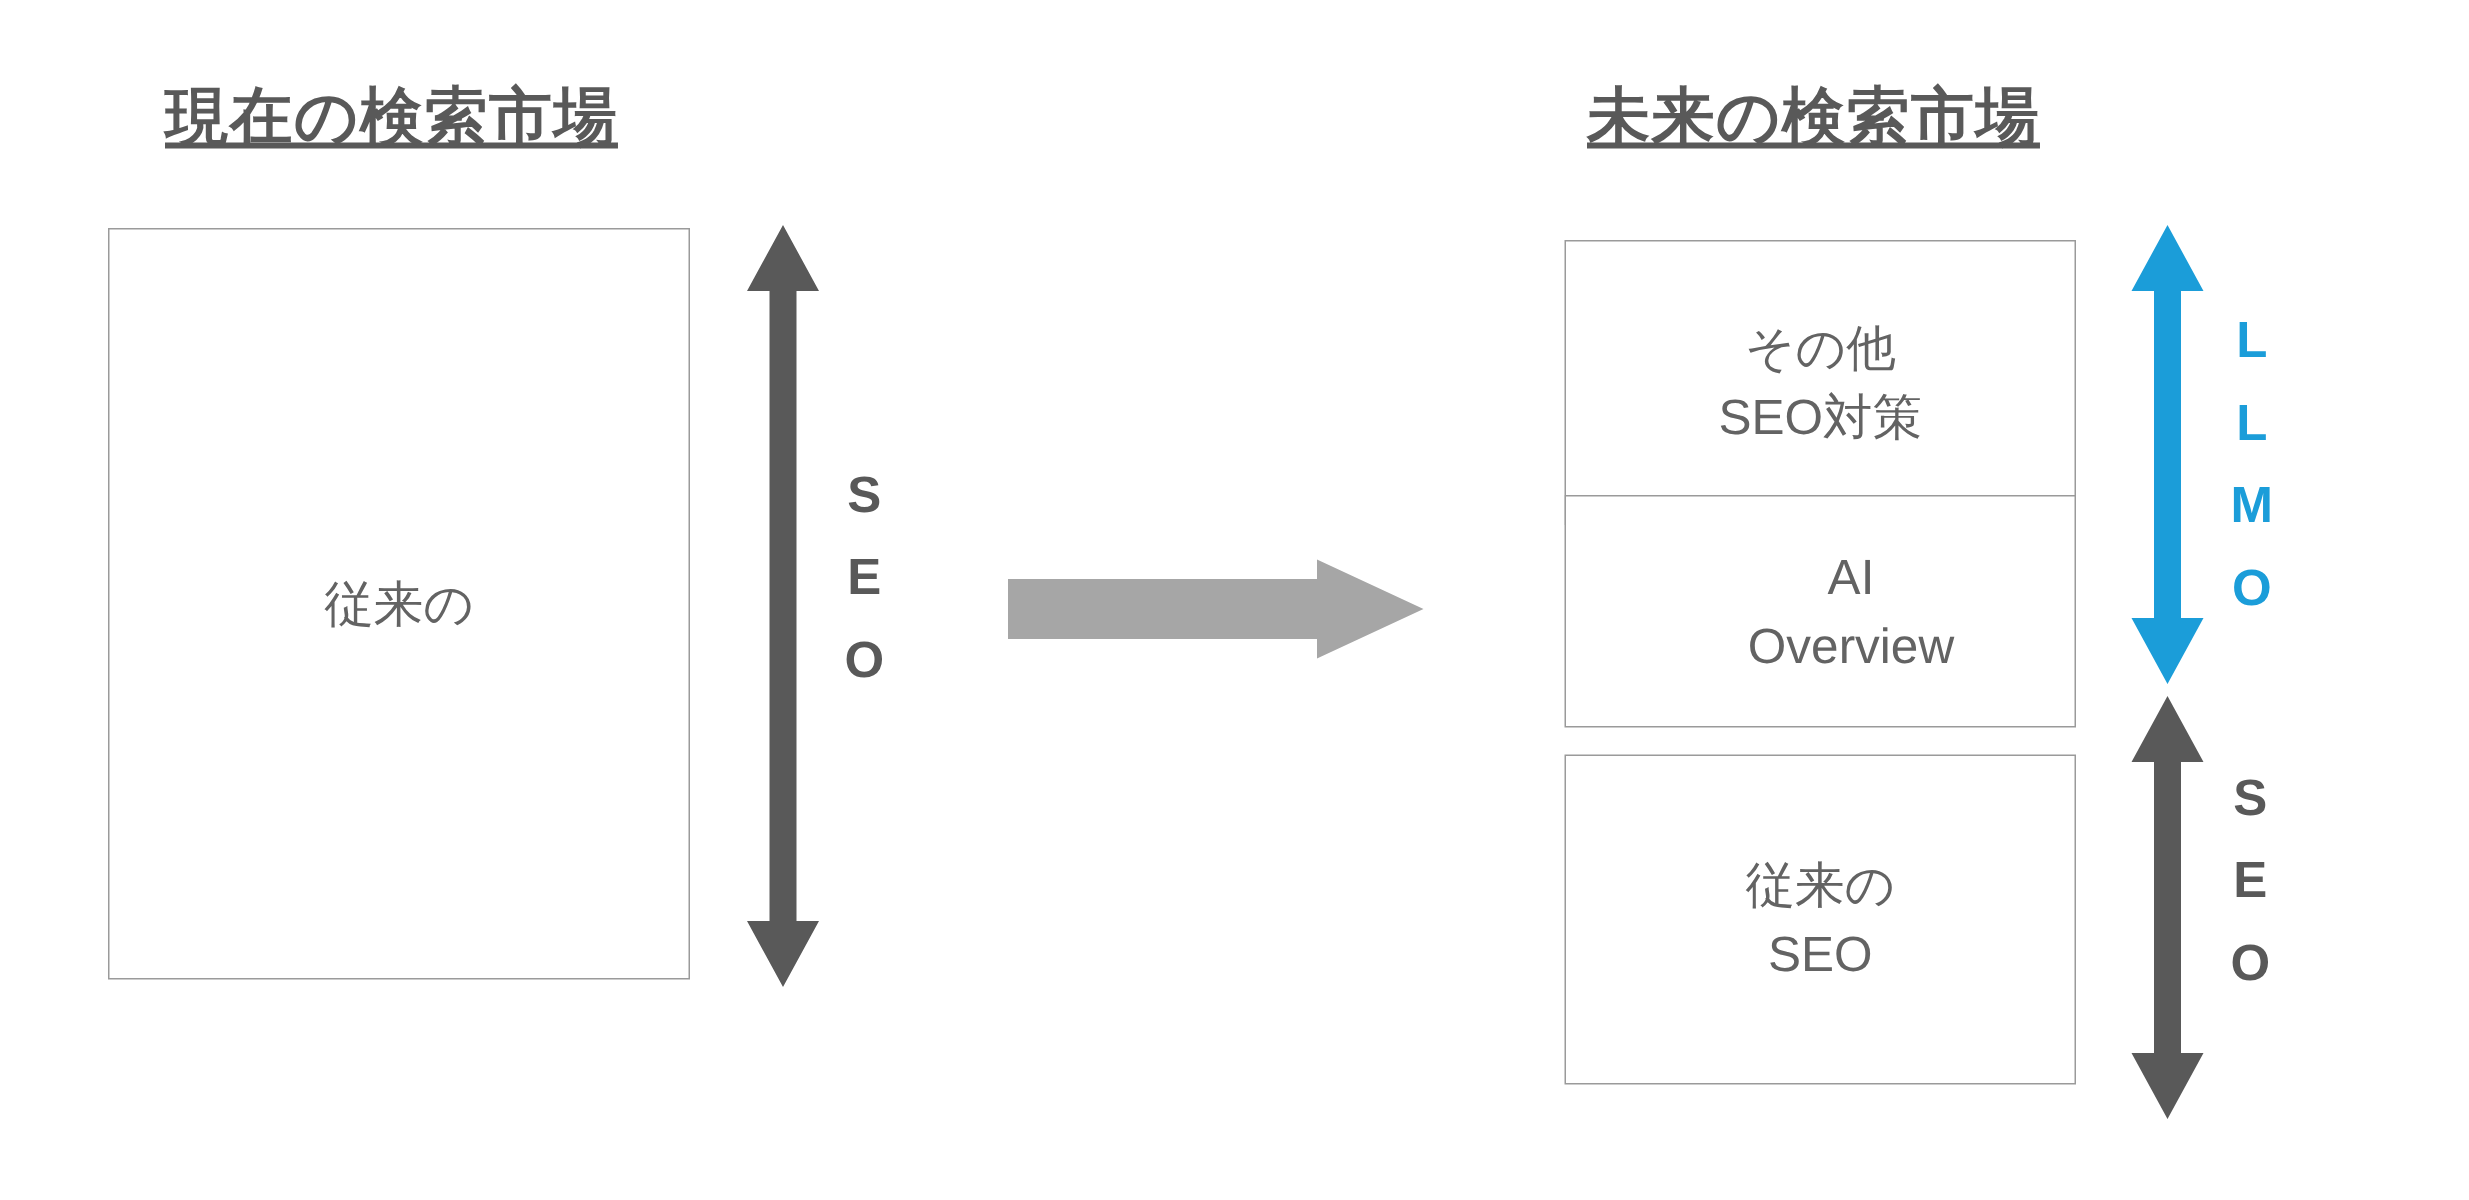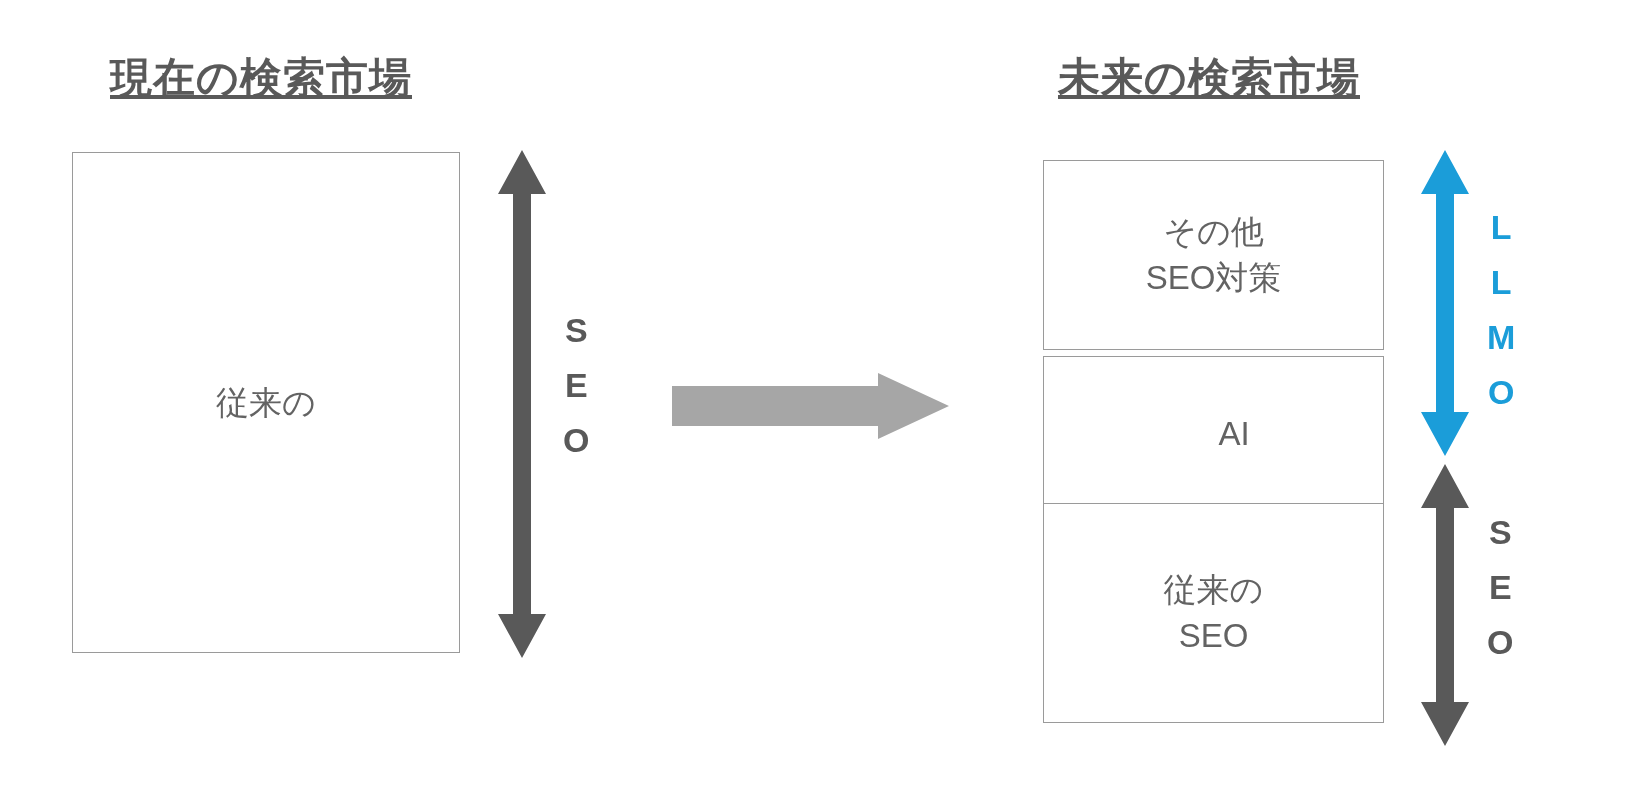--- a/index.html
+++ b/index.html
@@ -60,21 +60,21 @@
 
   
   #box-other-ai {
     left: 1043px;
     top: 160px;
     width: 341px;
     height: 190px;
   }
   #box-ai-overview {
     left: 1043px;
-    top: 356px;
+    top: 330px;
     width: 341px;
     height: 155px;
     padding-left: 41px;
   }
   #box-traditional-seo {
     left: 1043px;
     top: 503px;
     width: 341px;
     height: 220px;
   }
@@ -143,20 +143,21 @@
 
   <div id="title-future" class="panel-title">未来の検索市場</div>
 
   <div id="box-other-ai" class="market-box">
     <div class="box-line">その他</div>
     <div class="box-line">SEO対策</div>
   </div>
 
   <div id="box-ai-overview" class="market-box">
     <div class="box-line">AI</div>
+    <div class="box-line">Overview</div>
   </div>
 
   <div id="box-traditional-seo" class="market-box">
     <div class="box-line">従来の</div>
     <div class="box-line">SEO</div>
   </div>
 
   <svg id="arrow-llmo" class="arrow-svg" width="54" height="310" viewBox="0 0 54 310">
     <polygon fill="#1b9dd9" points="27,2 51,46 36,46 36,264 51,264 27,308 3,264 18,264 18,46 3,46"></polygon>
   </svg>

